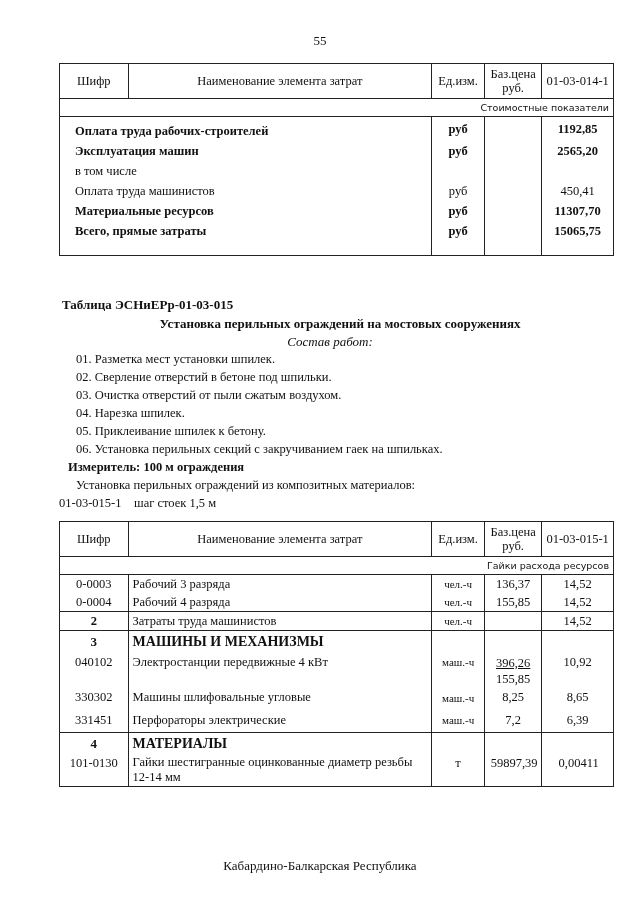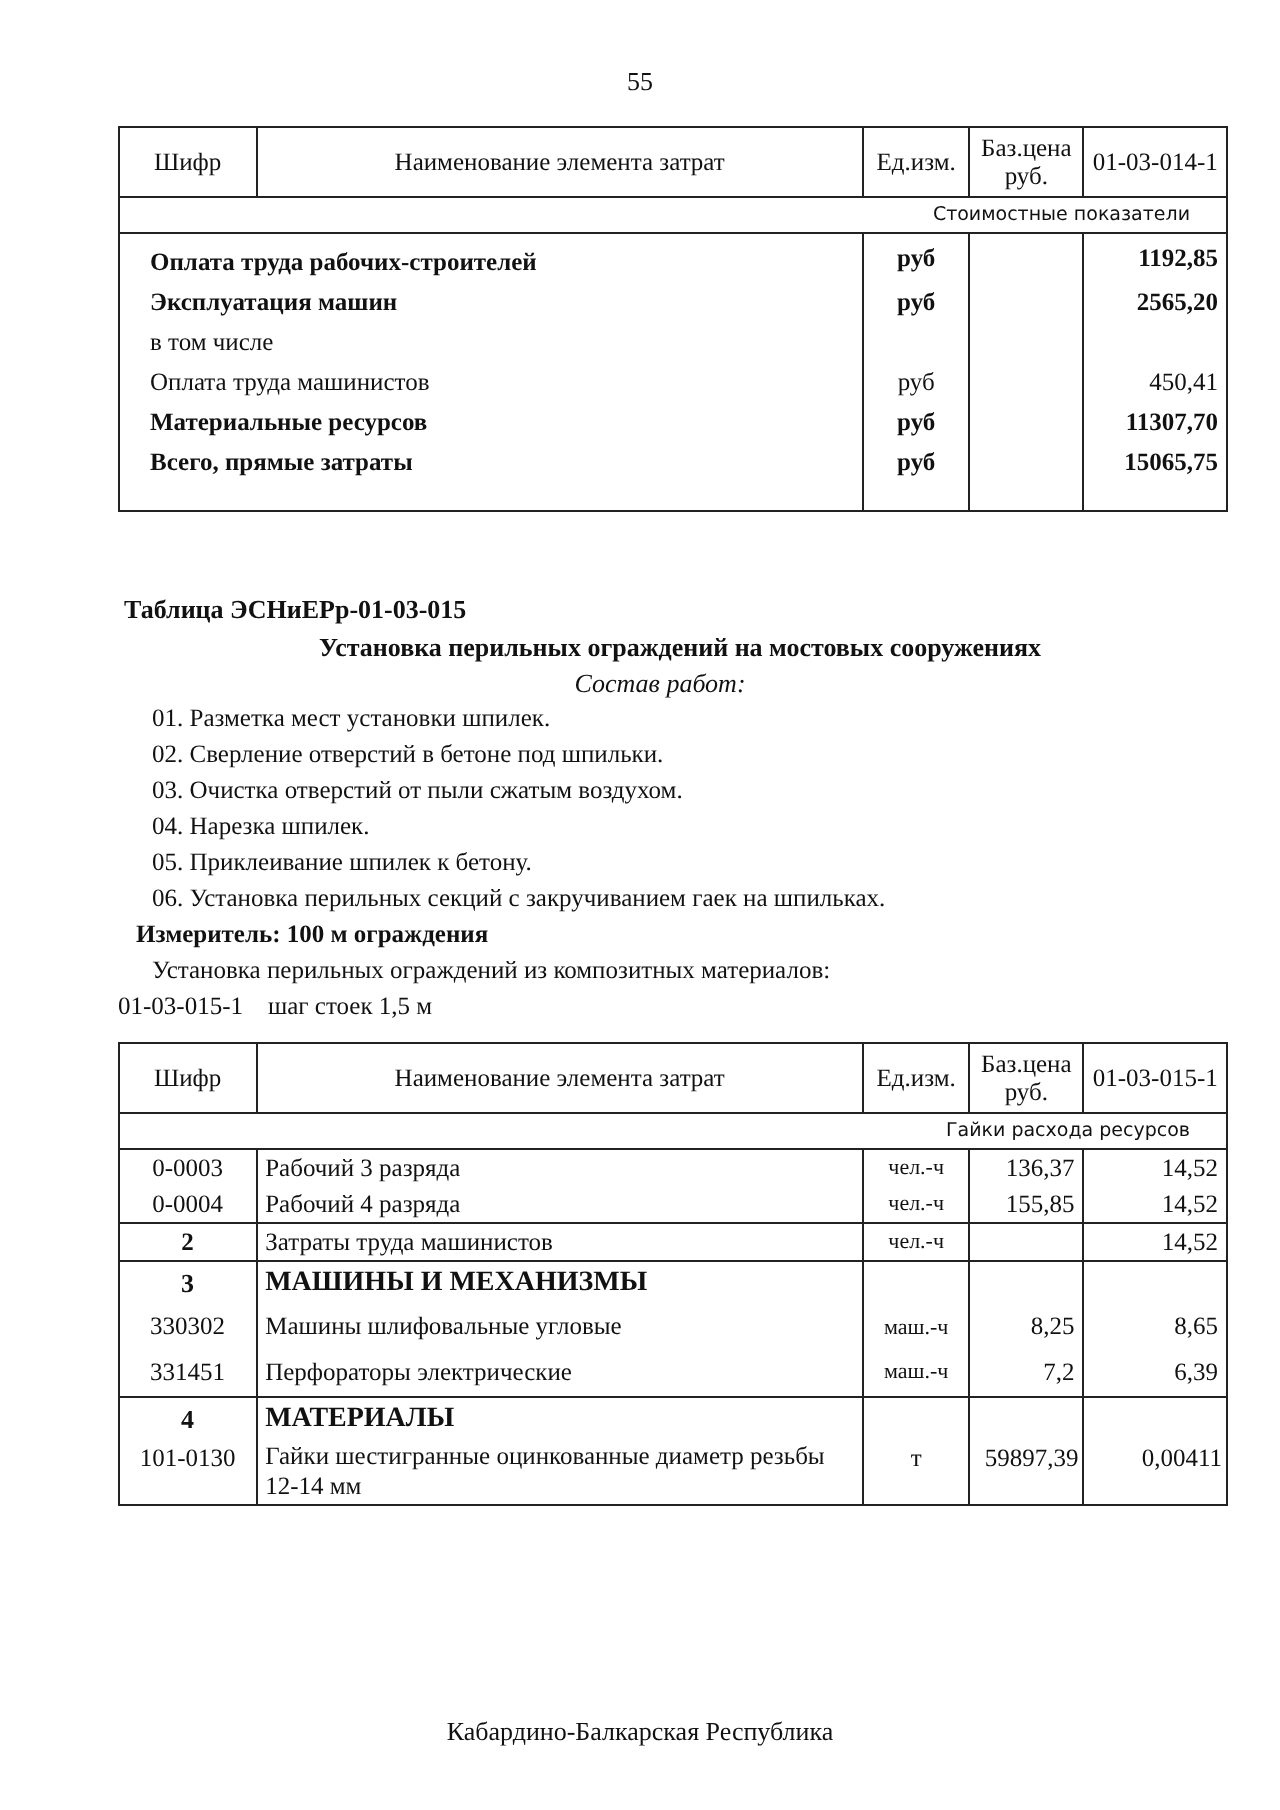--- a/index.html
+++ b/index.html
@@ -6,26 +6,26 @@
   body { width:640px; height:905px; position:relative; overflow:hidden;
          font-family:"Liberation Serif", serif; color:#111; font-size:12.5px; }
   .abs { position:absolute; }
   .pagenum { left:0; width:640px; top:33px; text-align:center; font-size:13px; }
   table { border-collapse:collapse; position:absolute; }
   td { border:1px solid #222; padding:0 4px; vertical-align:middle; }
   .tbl1 { left:59px; top:63px; width:555px; }
   .tbl2 { left:59px; top:521px; width:555px; }
   .hdr td { height:34px; text-align:center; font-size:12.5px; }
   .hdr td.two { line-height:14px; padding:0 2px;font-family:Liberation Serif, serif; }
-  .sub td { height:17px; text-align:right; font-family:"DejaVu Sans", sans-serif; font-size:9.5px; padding-right:18px; }
+  .sub td { height:17px; text-align:right; font-family:"DejaVu Sans", sans-serif; font-size:9.5px; padding-right:4px; }
   .c1 { width:57px; } .c2 { width:283px; } .c3 { width:42px; } .c4 { width:50px; } .c5 { width:60px; }
   .noh td { border-top:none; border-bottom:none; }
   .summary td { height:20px; }
   .b { font-weight:bold; }
-  .r { text-align:right;font-family:Liberation Serif, serif; }
+  .r { text-align:center;font-family:Liberation Serif, serif; }
   .c { text-align:center; }
   .pad { padding-left:15px; }
   .ul { text-decoration:underline; }
   .t2row td { height:18px; }
   .secthead { font-size:14px; font-weight:bold; }
   .line { left:0; font-size:12.5px; white-space:nowrap; }
   .center { left:0; width:640px; text-align:center; }
   .footer { left:0; width:640px; top:858px; text-align:center; font-size:13px; }
   .vtop td { vertical-align:top; }
 </style>
@@ -132,20 +132,30 @@
     <td></td>
     <td class="r">14,52</td>
   </tr>
   <tr class="noh" style="height:22px">
     <td class="c b" style="font-size:13px">3</td>
     <td class="secthead">МАШИНЫ И МЕХАНИЗМЫ</td>
     <td></td>
         <td></td>
         <td></td>
   </tr>
+  <tr class="noh vtop">
+    <td class="c" style="padding-top:2px">040102</td>
+    <td style="padding-top:2px">Электростанции передвижные 4 кВт</td>
+    <td class="c" style="font-size:11px;padding-top:3px">маш.-ч</td>
+    <td class="r" style="line-height:16px;padding-top:2px">
+          <div class="ul">396,26</div>
+          <div>155,85</div>
+        </td>
+    <td class="r" style="padding-top:2px">10,92</td>
+  </tr>
   <tr class="noh" style="height:22px">
     <td class="c">330302</td>
     <td>Машины шлифовальные угловые</td>
     <td class="c" style="font-size:11px">маш.-ч</td>
     <td class="r">8,25</td>
     <td class="r">8,65</td>
   </tr>
   <tr style="height:24px">
     <td class="c" style="border-top:none">331451</td>
     <td style="border-top:none">Перфораторы электрические</td>

